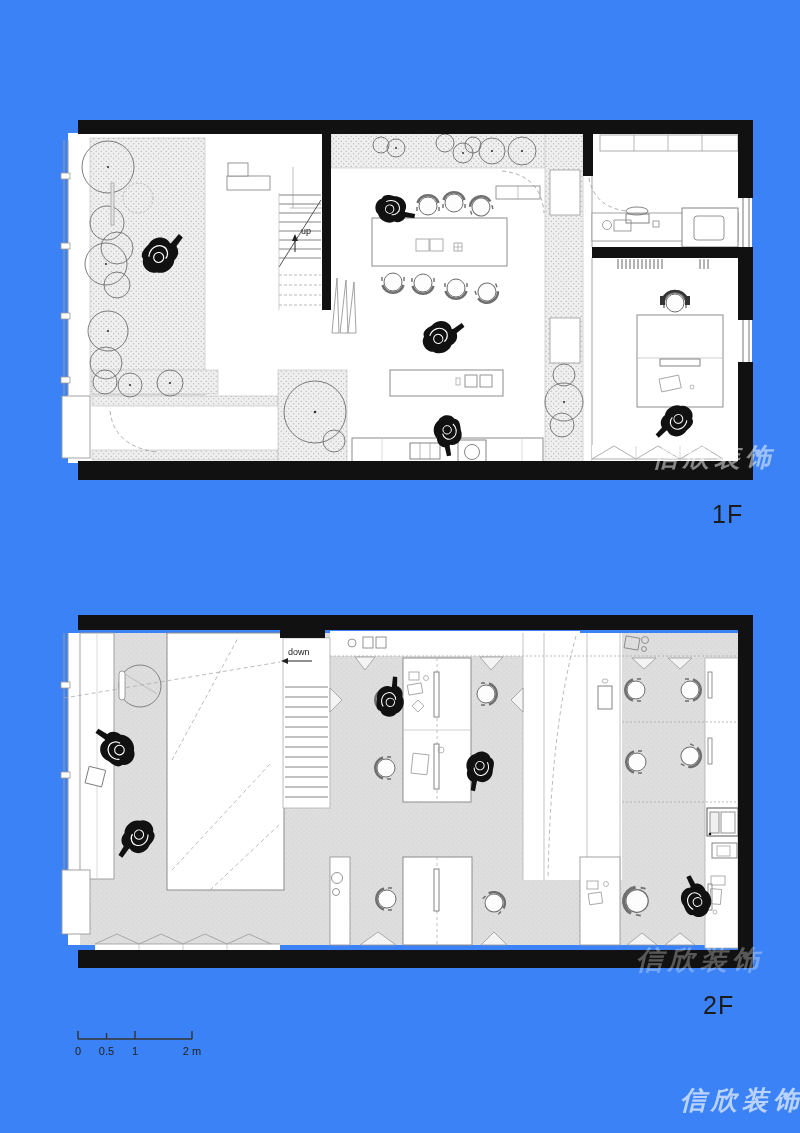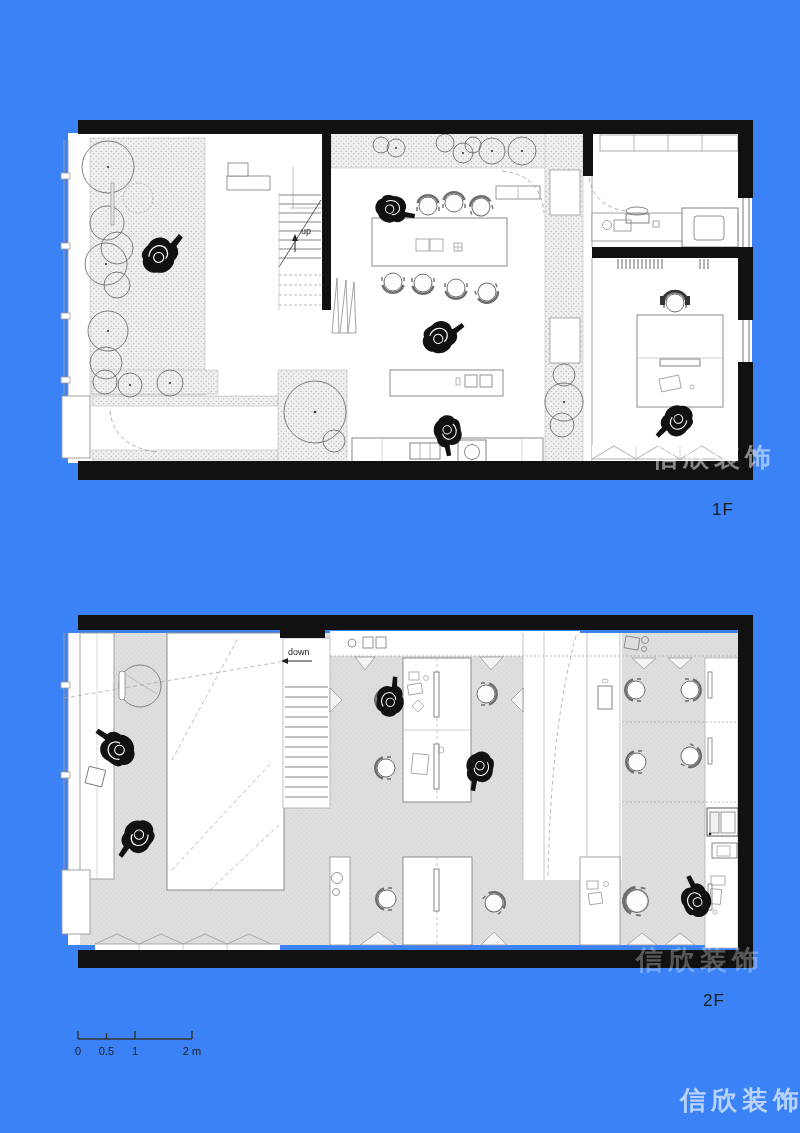--- a/index.html
+++ b/index.html
@@ -1,26 +1,26 @@
 <!DOCTYPE html>
 <html><head>
 <meta charset="utf-8">
 <style>
   html,body{margin:0;padding:0;}
   .page{position:relative;width:800px;height:1133px;background:#3b82f6;overflow:hidden;
         font-family:"Liberation Sans",sans-serif;}
   .plan{position:absolute;left:60px;}
   .plan-1f{top:115px;}
   .plan-2f{top:612px;}
-  .floor-label{position:absolute;font-size:17px;color:#1b1b1b;letter-spacing:1px;}
+  .floor-label{position:absolute;font-size:25px;color:#1b1b1b;letter-spacing:1px;}
   .label-1f{left:712px;top:500px;}
   .label-2f{left:703px;top:991px;}
   .scalebar{position:absolute;left:60px;top:1026px;}
   .watermark{position:absolute;font-weight:bold;white-space:nowrap;letter-spacing:5px;
-             font-family:"Liberation Sans",sans-serif;}
+             font-family:"Liberation Sans",sans-serif;font-style:italic;}
   .wm-1{left:652px;top:440px;font-size:26px;color:rgba(255,255,255,0.5);}
   .wm-2{left:636px;top:942px;font-size:27px;color:rgba(255,255,255,0.3);}
   .wm-3{left:680px;top:1083px;font-size:26px;color:rgba(255,255,255,0.65);}
   svg text{font-family:"Liberation Sans",sans-serif;}
   .stairtxt{font-size:9px;fill:#222;}
   .sbtxt{font-size:11px;fill:#222;}
 </style>
 </head>
 <body>
 

